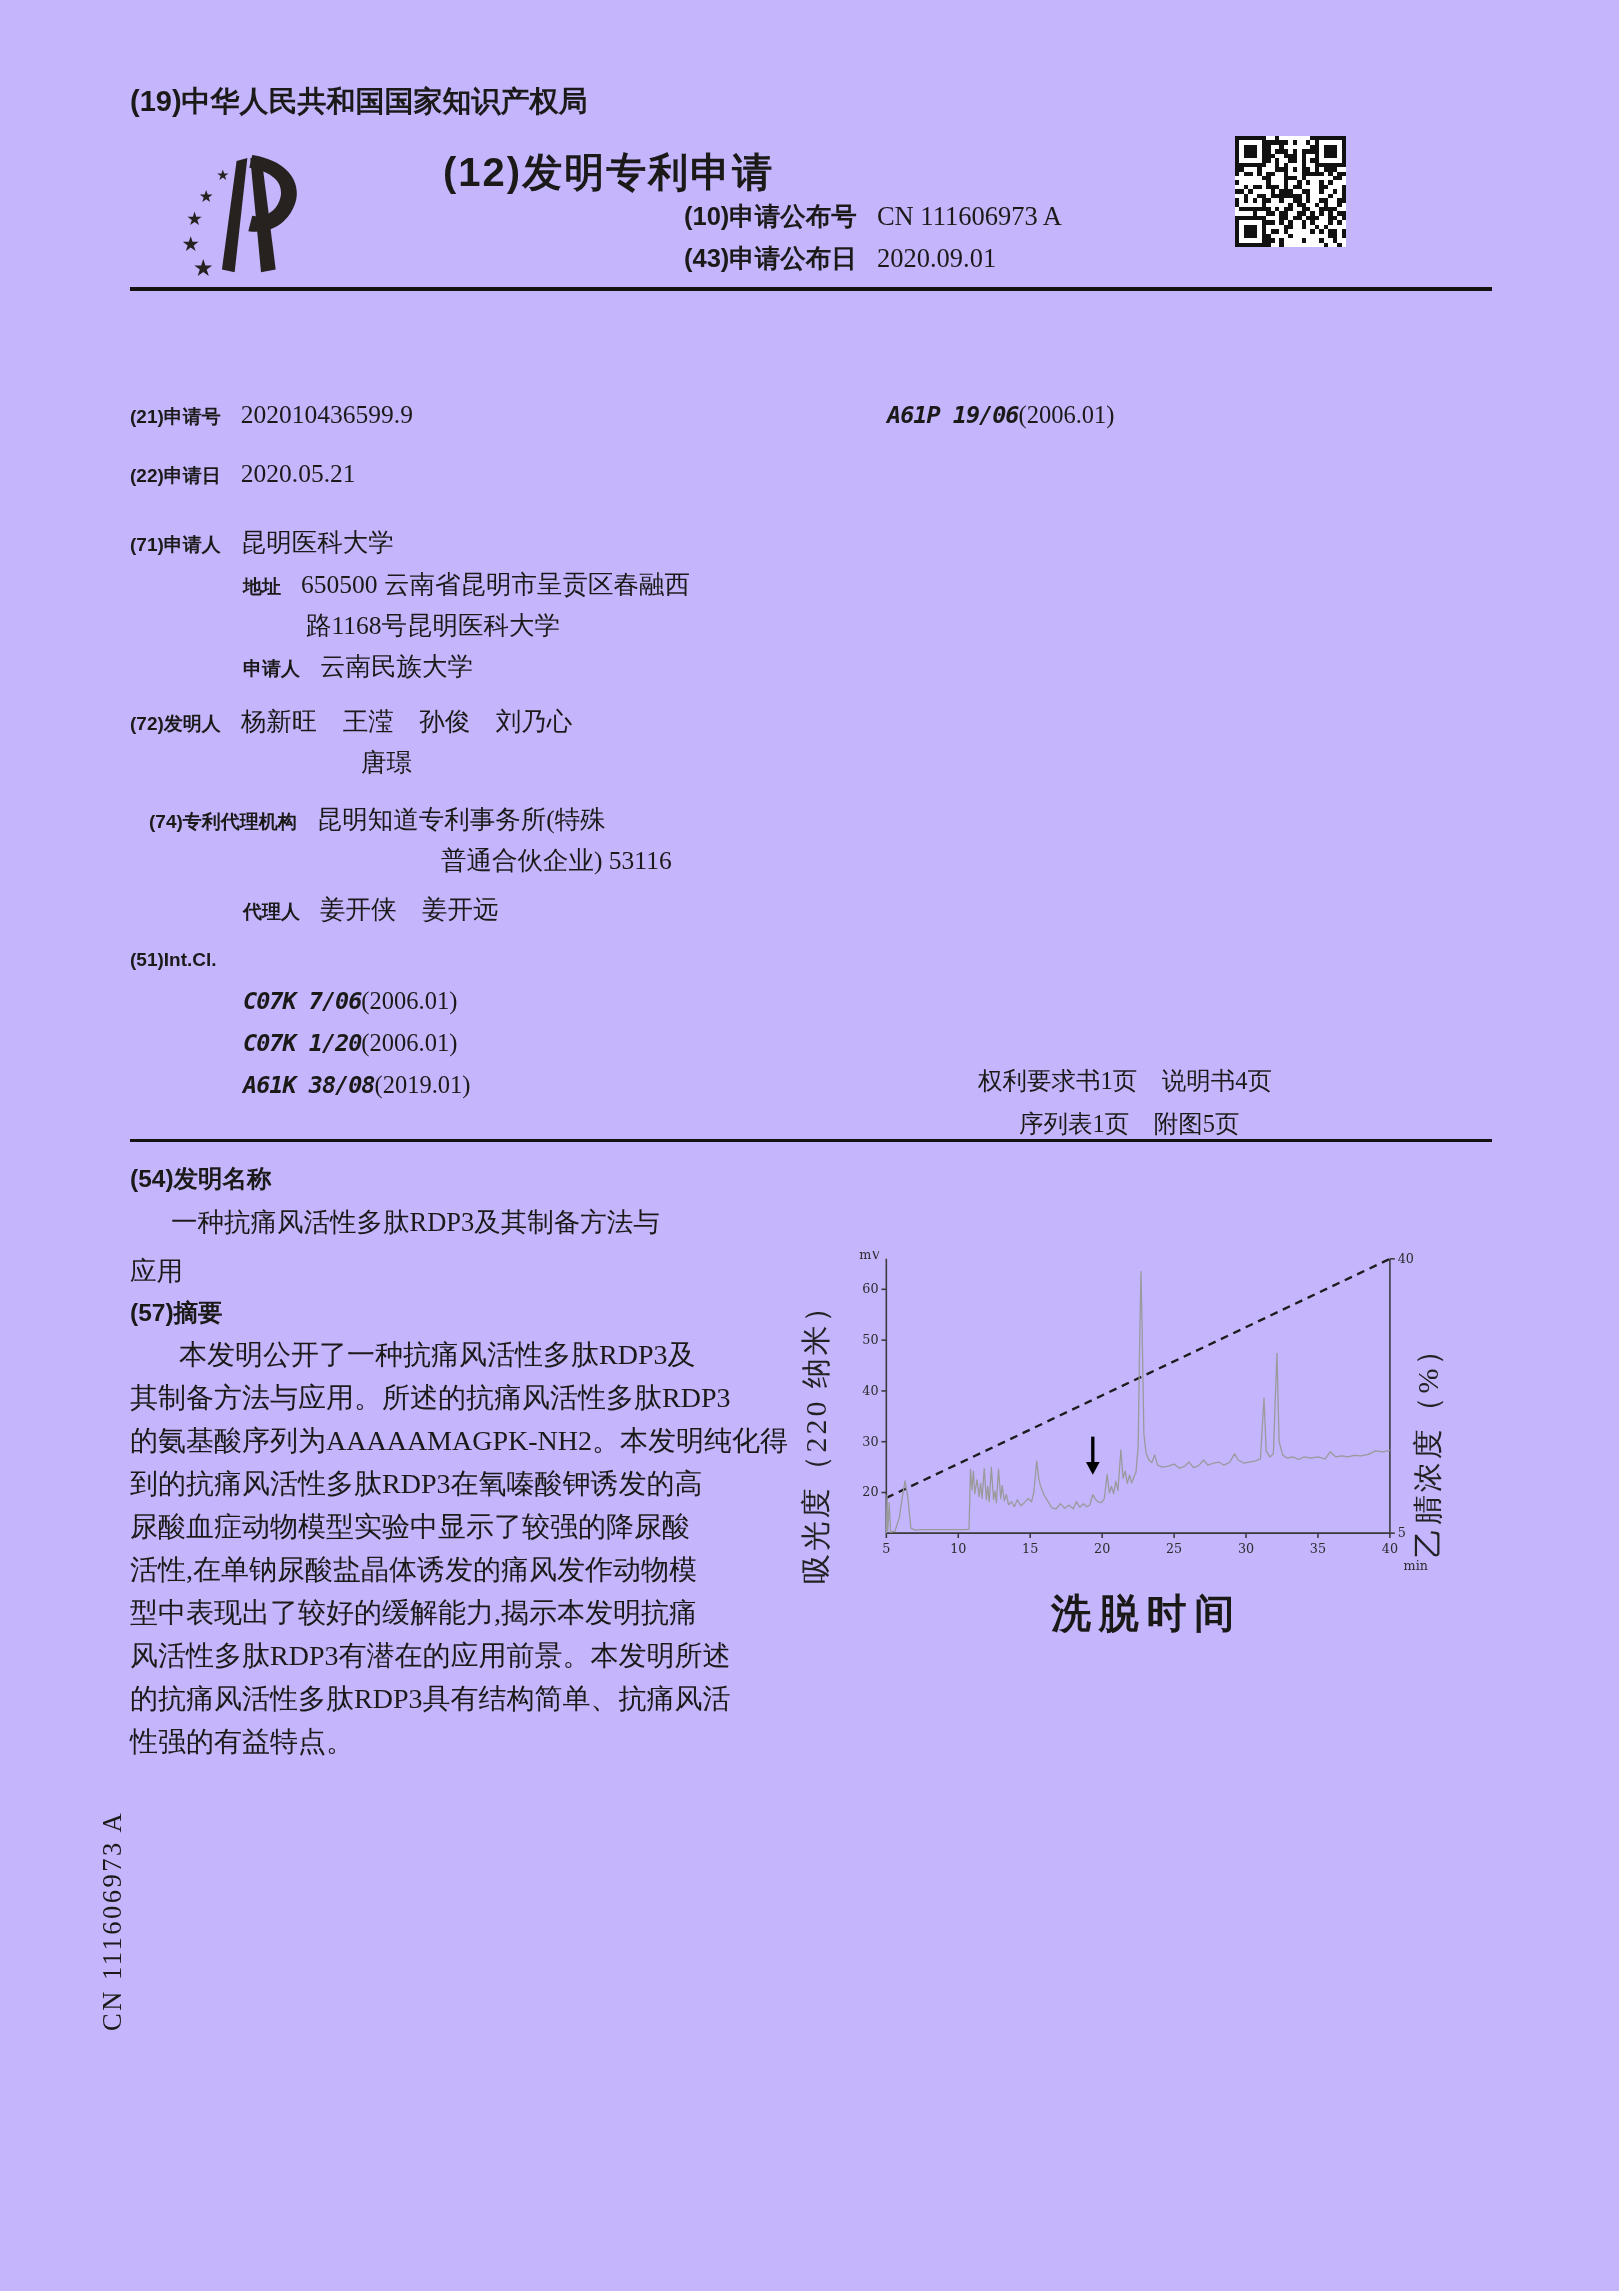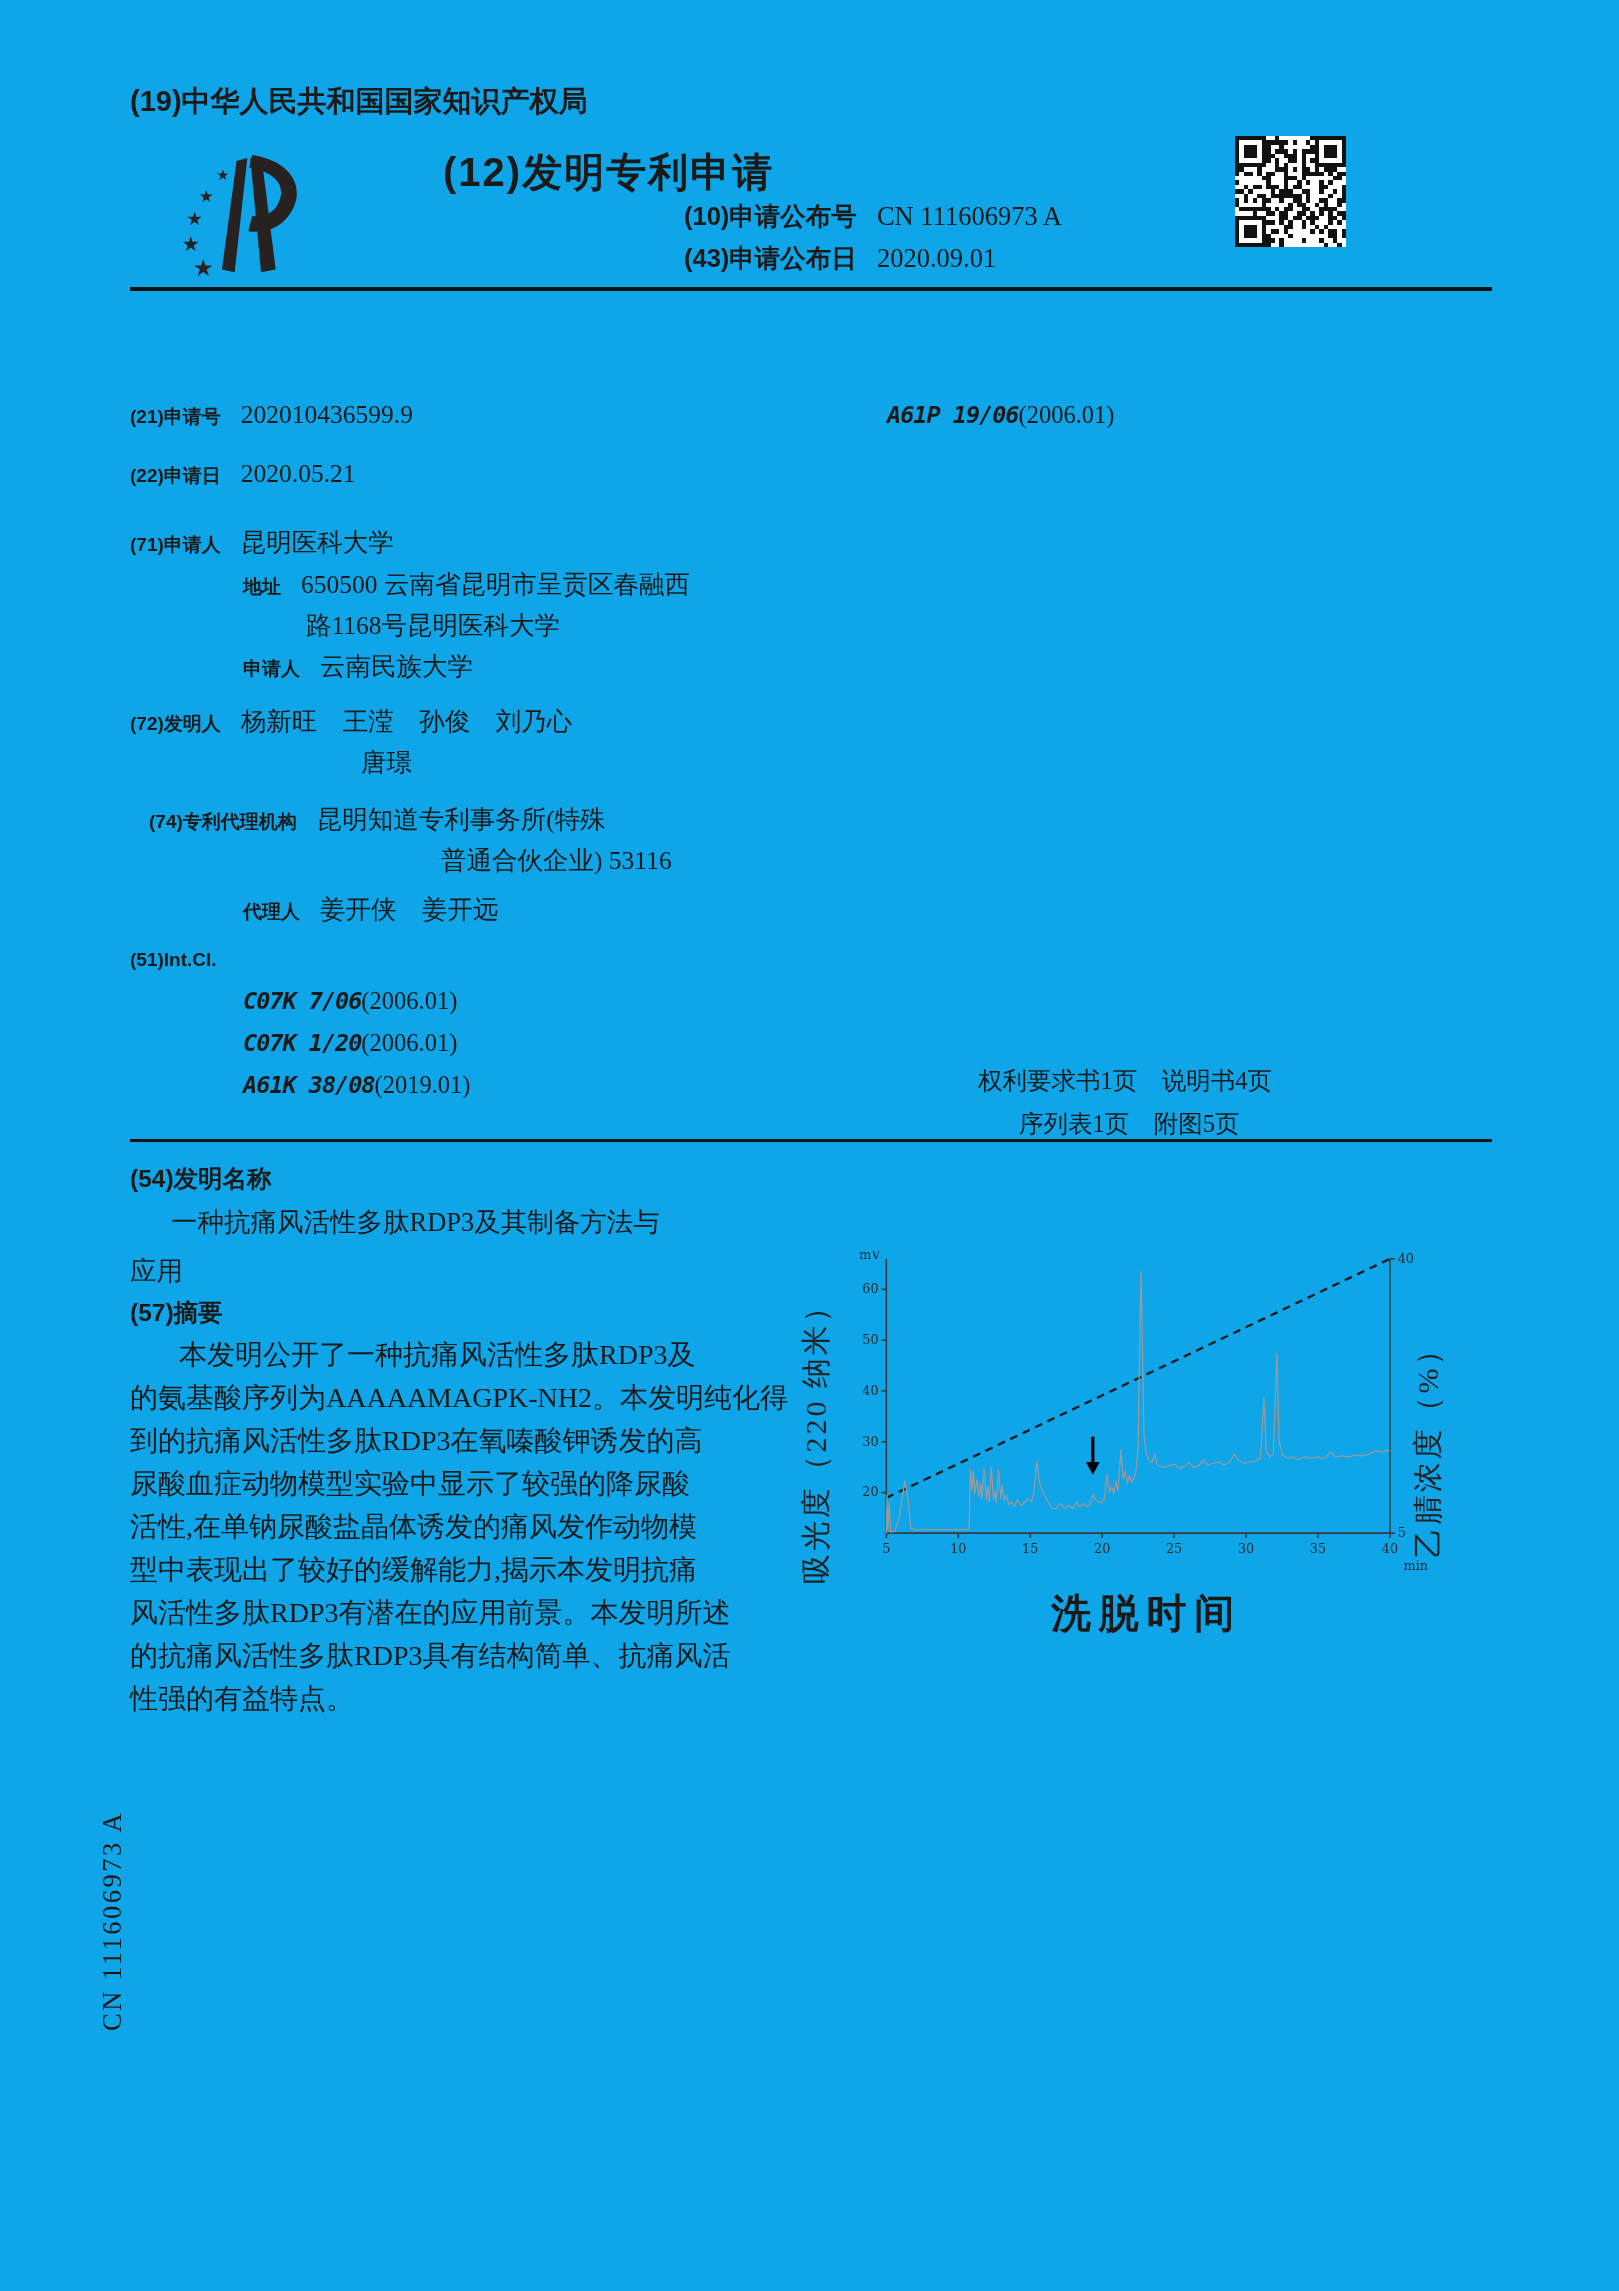--- a/index.html
+++ b/index.html
@@ -1,16 +1,16 @@
 <!DOCTYPE html>
 <html><head>
 <meta charset="utf-8">
 <style>
   html,body{margin:0;padding:0;background:#e8e8e8;}
-  .page{position:relative;width:1619px;height:2292px;background:#0ea5e9;overflow:hidden;
+  .page{position:relative;width:1619px;height:2292px;background:#c4b5fd;overflow:hidden;
         font-family:"Liberation Serif", serif;color:#1c1a18;}
   .abs{position:absolute;}
   .lbl{font-family:"Liberation Sans", sans-serif;font-weight:bold;}
   .val{font-family:"Liberation Serif", serif;}
   .rule{position:absolute;left:130px;width:1362px;background:#151311;}
   .row{position:absolute;white-space:nowrap;font-size:25.5px;}
   .row .lbl{font-size:19px;margin-right:13.7px;}
   .ipc-code{font-family:"DejaVu Sans Mono", monospace;font-style:italic;font-weight:bold;font-size:23.5px;letter-spacing:-1px;}
   .ipc-ver{font-family:"Liberation Serif", serif;font-size:24.5px;}
   .abstract{position:absolute;left:130px;top:1333px;width:472px;font-size:28px;}
@@ -761,20 +761,21 @@
 
   <div class="rule" style="top:1139px;height:2.9px;"></div>
 
   <div class="abs lbl" style="left:130px;top:1162px;font-size:24.5px;">(54)发明名称</div>
   <div class="abs val" style="left:130px;top:1204px;width:472px;font-size:26.5px;text-indent:41px;white-space:nowrap;">一种抗痛风活性多肽RDP3及其制备方法与</div>
   <div class="abs val" style="left:130px;top:1253px;font-size:26.5px;">应用</div>
 
   <div class="abs lbl" style="left:130px;top:1296px;font-size:24.5px;">(57)摘要</div>
   <div class="abstract">
     <div class="abs-line first">本发明公开了一种抗痛风活性多肽RDP3及</div>
+    <div class="abs-line">其制备方法与应用。所述的抗痛风活性多肽RDP3</div>
     <div class="abs-line">的氨基酸序列为AAAAAMAGPK-NH2。本发明纯化得</div>
     <div class="abs-line">到的抗痛风活性多肽RDP3在氧嗪酸钾诱发的高</div>
     <div class="abs-line">尿酸血症动物模型实验中显示了较强的降尿酸</div>
     <div class="abs-line">活性,在单钠尿酸盐晶体诱发的痛风发作动物模</div>
     <div class="abs-line">型中表现出了较好的缓解能力,揭示本发明抗痛</div>
     <div class="abs-line">风活性多肽RDP3有潜在的应用前景。本发明所述</div>
     <div class="abs-line">的抗痛风活性多肽RDP3具有结构简单、抗痛风活</div>
     <div class="abs-line last">性强的有益特点。</div>
   </div>
 

